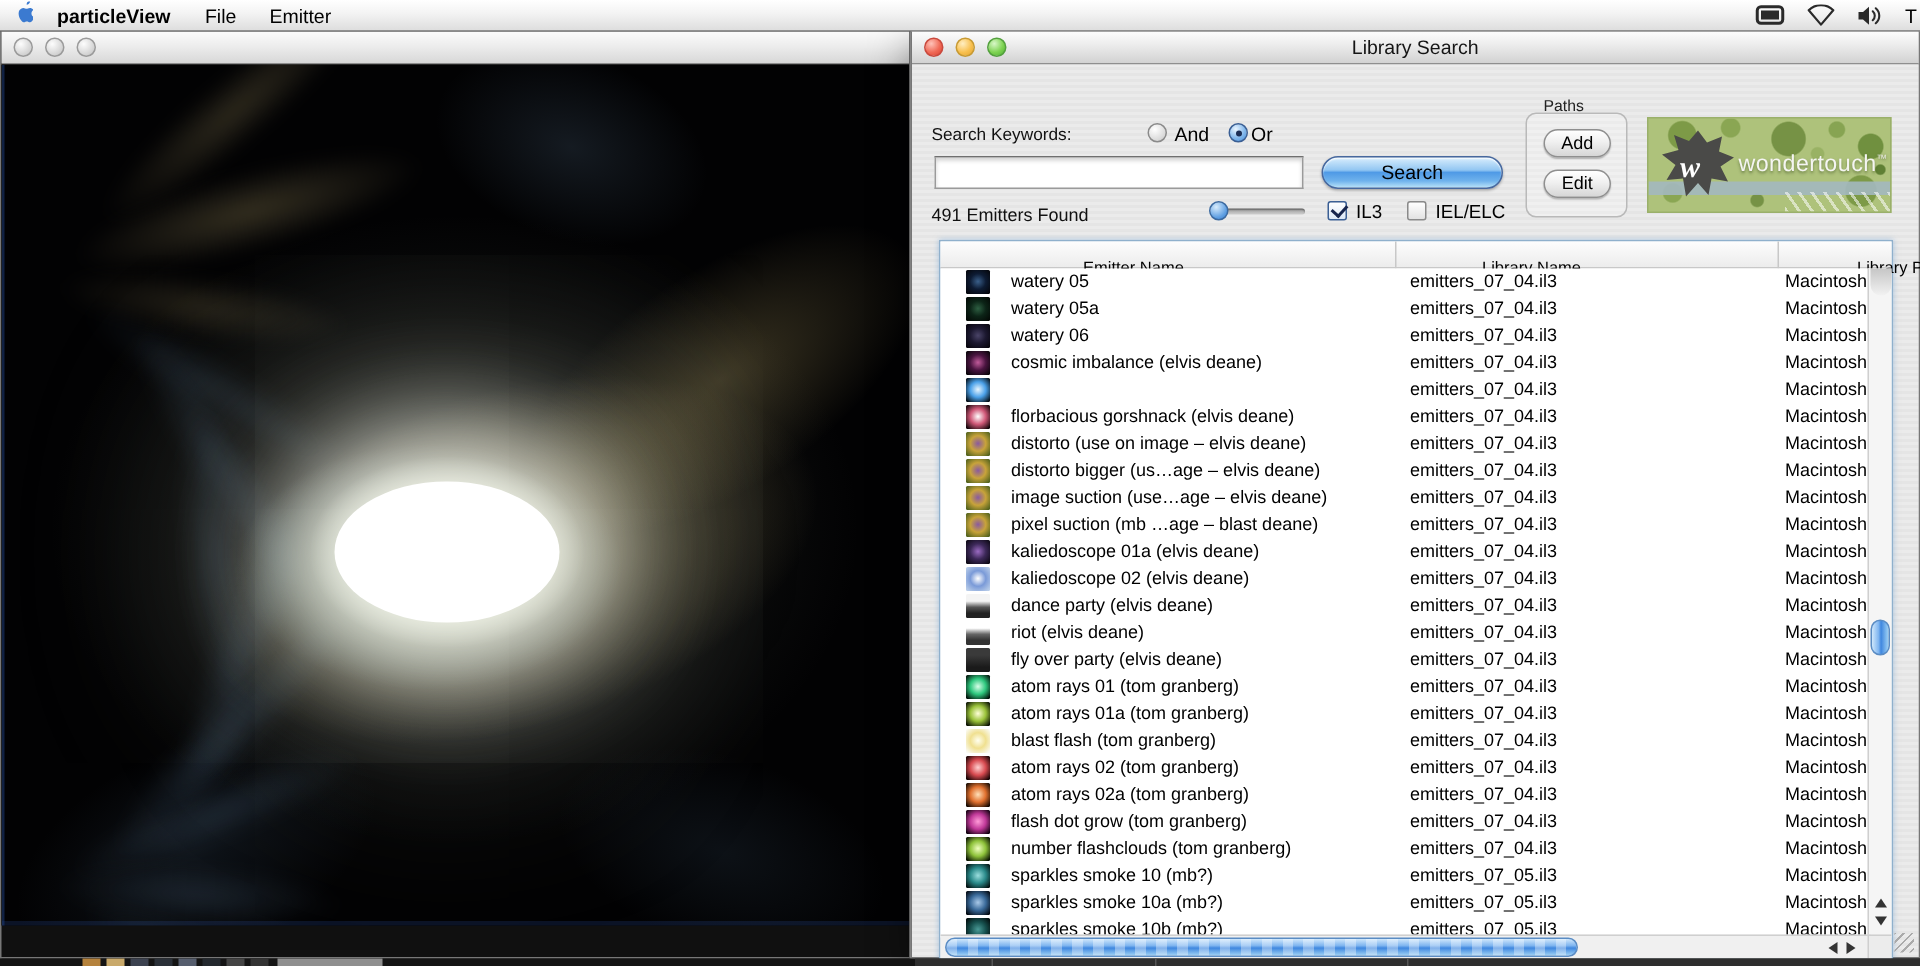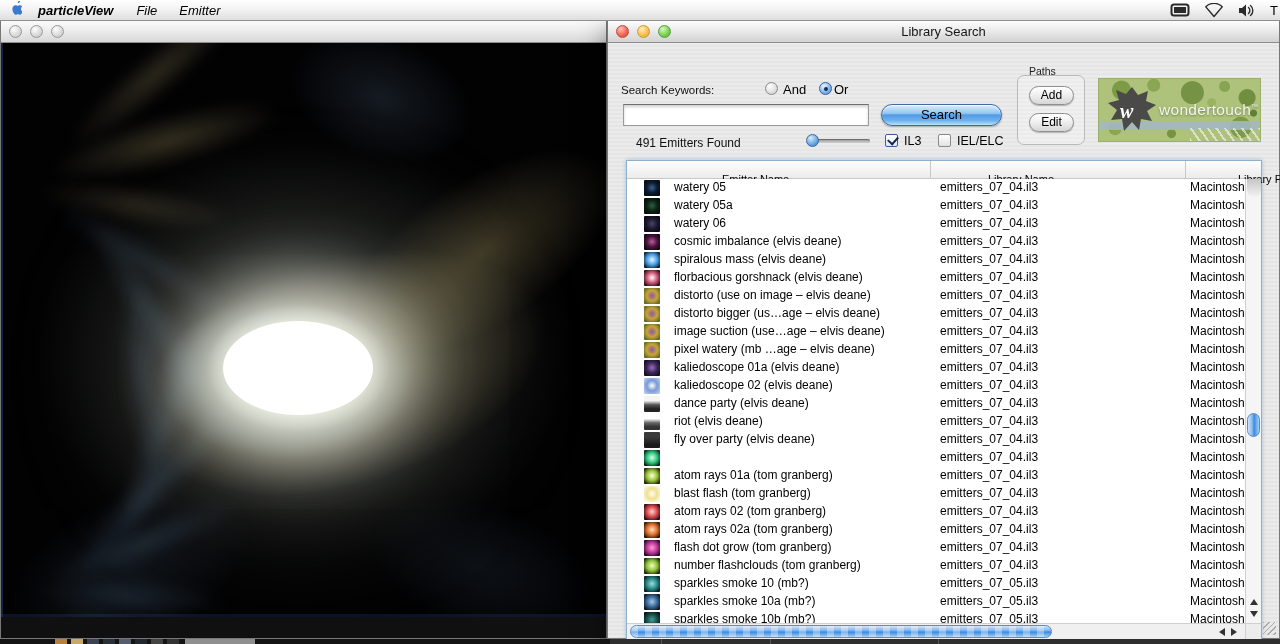--- a/index.html
+++ b/index.html
@@ -5,21 +5,21 @@
   * { margin:0; padding:0; box-sizing:border-box; }
   html,body { width:1280px; height:644px; overflow:hidden; background:#101010;
               font-family:"Liberation Sans", sans-serif; -webkit-font-smoothing:antialiased; }
 
   
   .menubar { position:absolute; left:0; top:0; width:1280px; height:21px;
              background:linear-gradient(180deg,#ffffff 0%,#f3f3f3 45%,#dedede 100%);
              border-bottom:1px solid #8f8f8f; display:flex; align-items:center;
              font-size:13px; color:#000; z-index:50; overflow:hidden; }
   .apple { width:30px; text-align:center; flex:0 0 auto; }
-  .menu-item { padding:0 11px; height:21px; line-height:21px;font-style:italic; }
+  .menu-item { padding:0 11px; height:21px; line-height:21px; }
   .menu-item.app { font-weight:bold; padding:0 12px 0 8px; }
   .menubar-right { margin-left:auto; display:flex; align-items:center; gap:14px; padding-right:0; }
   .statusicon { display:inline-flex; align-items:center; }
   .clock-partial { font-size:13px; width:10px; overflow:hidden; }
 
   
   .window { position:absolute; border:1px solid #777; border-top:none;
             box-shadow:0 10px 26px rgba(0,0,0,.5); }
   .titlebar { height:22px; display:flex; align-items:center; position:relative;
               border-bottom:1px solid #8e8e8e; font-size:13px;
@@ -251,21 +251,21 @@
     <span class="lbl" style="left:13px; top:41px;">Search Keywords:</span>
 
     <span class="radio" style="left:157px; top:39px;"></span>
     <span class="radio-label" style="left:175px; top:39px;">And</span>
     <span class="radio on" style="left:211px; top:39px;"></span>
     <span class="radio-label" style="left:226px; top:39px;">Or</span>
 
     <input class="search-input" value="" style="">
     <div class="aqua-btn">Search</div>
 
-    <span class="lbl" style="left:28px; top:93px; font-size:12px;">491 Emitters Found</span>
+    <span class="lbl" style="left:13px; top:93px; font-size:12px;">491 Emitters Found</span>
 
     <div class="slider-track">
       <div class="slider-knob"></div>
     </div>
 
     <span class="checkbox on" style="left:277px; top:91px;"></span>
     <span class="checkbox-label" style="left:296px; top:91px;">IL3</span>
     <span class="checkbox" style="left:330px; top:91px;"></span>
     <span class="checkbox-label" style="left:349px; top:91px;">IEL/ELC</span>
 
@@ -315,21 +315,20 @@
             <span class="cell path">Macintosh</span>
           </div>
           <div class="row">
             <div class="thumb" style="background: radial-gradient(circle at 50% 48%, rgb(192, 90, 154) 0%, rgb(74, 20, 64) 45%, rgb(10, 5, 10) 90%);"></div>
             <span class="cell name">cosmic imbalance (elvis deane)</span>
             <span class="cell lib">emitters_07_04.il3</span>
             <span class="cell path">Macintosh</span>
           </div>
           <div class="row">
             <div class="thumb" style="background: radial-gradient(circle at 50% 48%, rgb(232, 246, 255) 0%, rgb(74, 160, 232) 45%, rgb(6, 16, 24) 90%);"></div>
-            <span class="cell name">spiralous mass (elvis deane)</span>
             <span class="cell lib">emitters_07_04.il3</span>
             <span class="cell path">Macintosh</span>
           </div>
           <div class="row">
             <div class="thumb" style="background: radial-gradient(circle at 50% 48%, rgb(255, 255, 255) 0%, rgb(208, 88, 120) 45%, rgb(20, 6, 10) 90%);"></div>
             <span class="cell name">florbacious gorshnack (elvis deane)</span>
             <span class="cell lib">emitters_07_04.il3</span>
             <span class="cell path">Macintosh</span>
           </div>
           <div class="row">
@@ -345,21 +344,21 @@
             <span class="cell path">Macintosh</span>
           </div>
           <div class="row">
             <div class="thumb" style="background: radial-gradient(circle at 50% 48%, rgb(138, 90, 160) 0%, rgb(200, 163, 58) 45%, rgb(85, 100, 30) 90%);"></div>
             <span class="cell name">image suction (use…age – elvis deane)</span>
             <span class="cell lib">emitters_07_04.il3</span>
             <span class="cell path">Macintosh</span>
           </div>
           <div class="row">
             <div class="thumb" style="background: radial-gradient(circle at 50% 48%, rgb(138, 90, 160) 0%, rgb(200, 163, 58) 45%, rgb(85, 100, 30) 90%);"></div>
-            <span class="cell name">pixel watery (mb …age – elvis deane)</span>
+            <span class="cell name">pixel suction (mb …age – blast deane)</span>
             <span class="cell lib">emitters_07_04.il3</span>
             <span class="cell path">Macintosh</span>
           </div>
           <div class="row">
             <div class="thumb" style="background: radial-gradient(circle at 50% 48%, rgb(154, 106, 194) 0%, rgb(60, 40, 88) 45%, rgb(14, 10, 22) 90%);"></div>
             <span class="cell name">kaliedoscope 01a (elvis deane)</span>
             <span class="cell lib">emitters_07_04.il3</span>
             <span class="cell path">Macintosh</span>
           </div>
           <div class="row">
@@ -381,20 +380,21 @@
             <span class="cell path">Macintosh</span>
           </div>
           <div class="row">
             <div class="thumb" style="background: linear-gradient(rgb(58, 58, 58) 30%, rgb(42, 42, 42) 55%, rgb(26, 26, 26) 80%);"></div>
             <span class="cell name">fly over party (elvis deane)</span>
             <span class="cell lib">emitters_07_04.il3</span>
             <span class="cell path">Macintosh</span>
           </div>
           <div class="row">
             <div class="thumb" style="background: radial-gradient(circle at 50% 48%, rgb(216, 255, 232) 0%, rgb(46, 200, 126) 45%, rgb(2, 18, 10) 90%);"></div>
+            <span class="cell name">atom rays 01 (tom granberg)</span>
             <span class="cell lib">emitters_07_04.il3</span>
             <span class="cell path">Macintosh</span>
           </div>
           <div class="row">
             <div class="thumb" style="background: radial-gradient(circle at 50% 48%, rgb(255, 255, 216) 0%, rgb(154, 194, 58) 45%, rgb(12, 18, 4) 90%);"></div>
             <span class="cell name">atom rays 01a (tom granberg)</span>
             <span class="cell lib">emitters_07_04.il3</span>
             <span class="cell path">Macintosh</span>
           </div>
           <div class="row">

